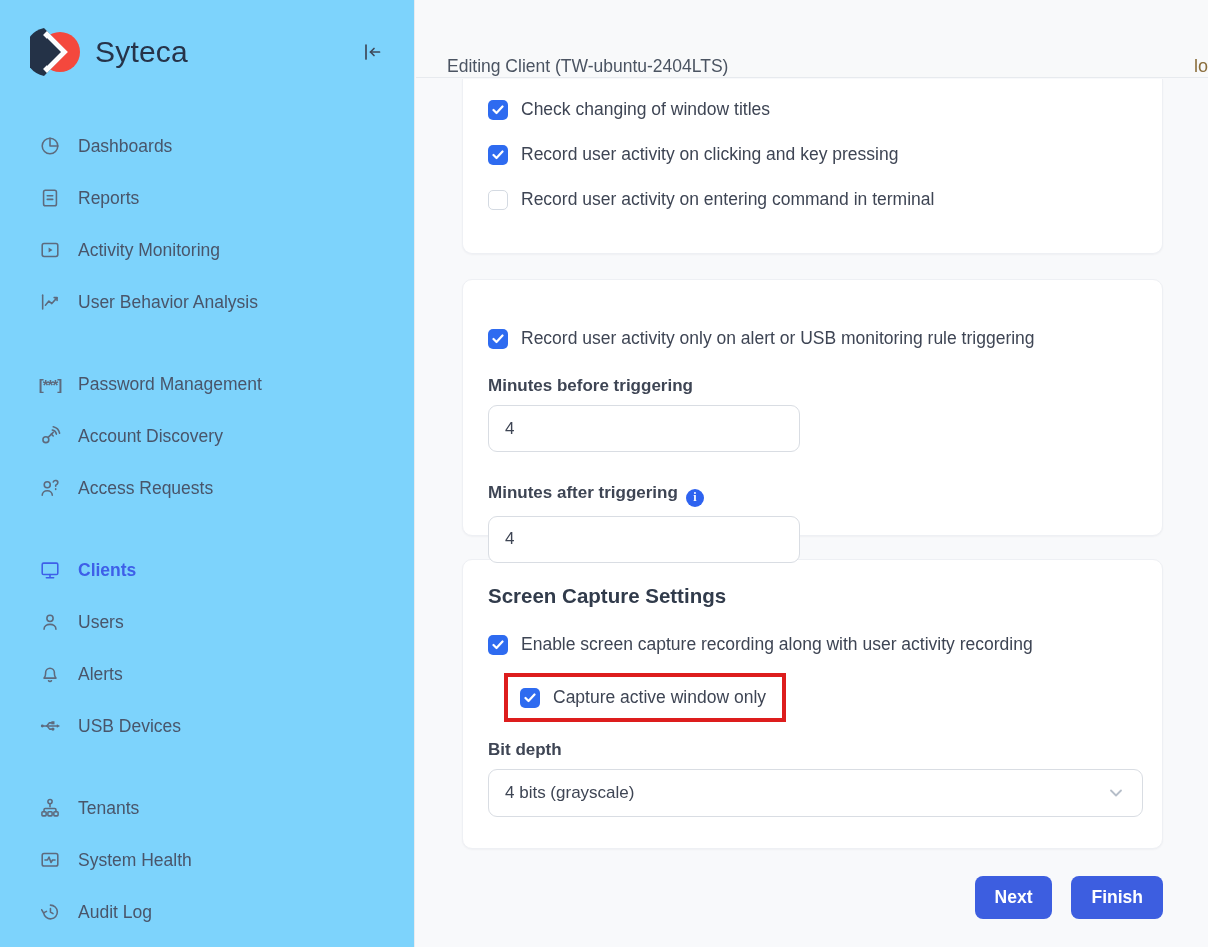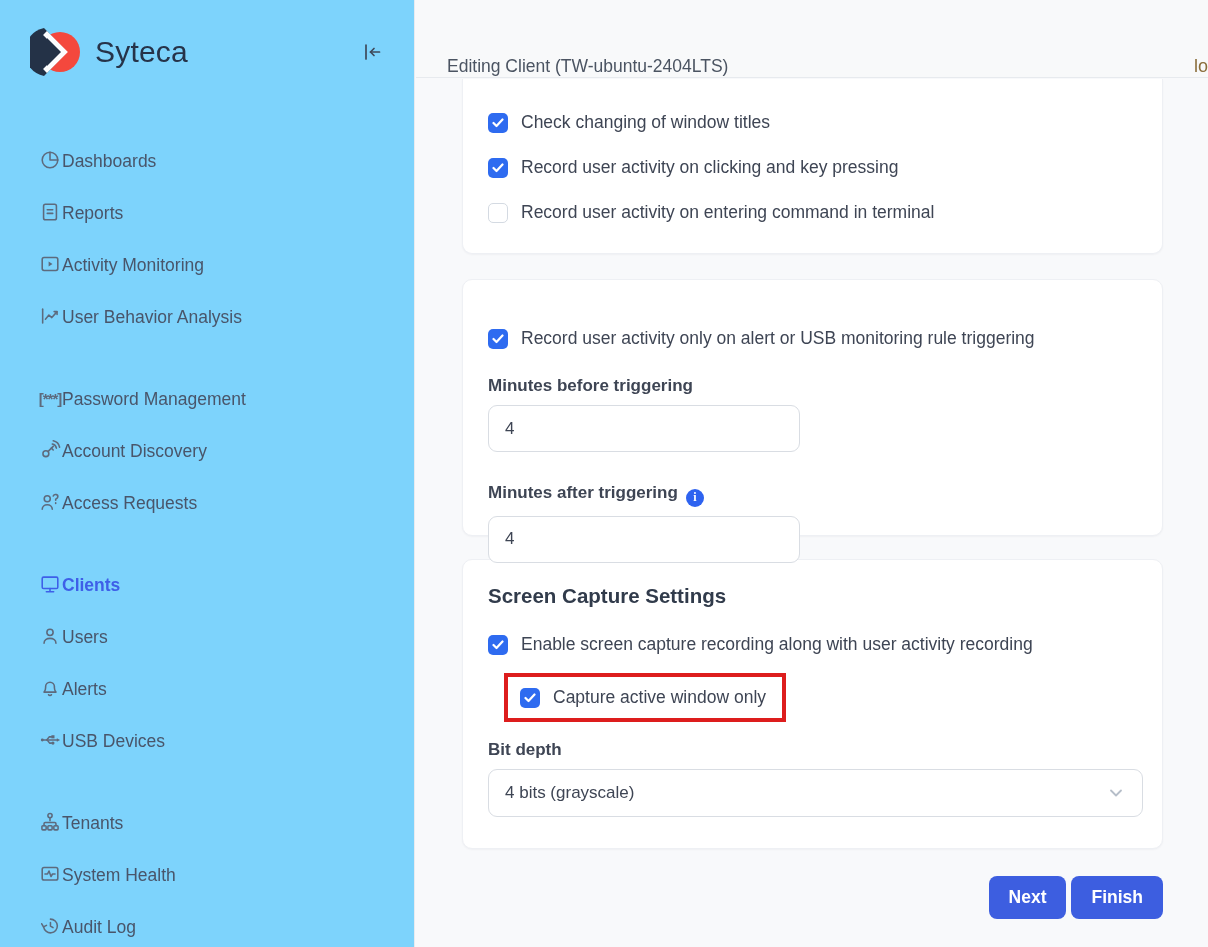--- a/index.html
+++ b/index.html
@@ -11,22 +11,22 @@
   .sidebar { position:absolute; left:0; top:0; width:415px; height:947px;
              background:#7dd3fc; border-right:1px solid #e8ebef; }
   .logo-row { display:flex; align-items:center; justify-content:space-between;
               padding:26px 30px 0 30px; }
   .logo { display:flex; align-items:center; gap:13px; }
   .logo-text { font-size:30px; font-weight:500; color:#263349; letter-spacing:0.2px; }
   .collapse-btn { width:26px; height:26px; color:#3e495a; cursor:pointer; display:flex;
                   align-items:center; justify-content:center; }
   .nav { margin-top:42px; }
   .nav-group { margin-bottom:30px; }
-  .nav-item { height:52px; display:flex; align-items:flex-end; padding-left:38px;
-              cursor:pointer; color:#49556a; }
+  .nav-item { height:52px; display:flex; align-items:center; padding-left:38px;
+              gap:16px; cursor:pointer; color:#49556a; }
   .nav-item .nicon { width:24px; height:24px; display:flex; align-items:center;
                      justify-content:center; color:#5d6a7d; flex:0 0 24px; }
   .nav-item .nlabel { font-size:17.5px; color:#49556a; }
   .nav-item.active .nlabel { color:#3e5fe8; font-weight:700; }
   .nav-item.active .nicon { color:#3e5fe8; }
   .pw-icon-text { font-size:15px; letter-spacing:-1px; color:#5d6a7d; font-weight:600; white-space:nowrap; }
   svg.stroke-ic { stroke:currentColor; fill:none; stroke-width:1.7;
                   stroke-linecap:round; stroke-linejoin:round; }
 
   
@@ -35,21 +35,21 @@
             display:flex; align-items:flex-end; overflow:hidden; }
   .header-title { margin-left:31px; font-size:17.5px; color:#4b5462; }
   .header-right { position:absolute; left:778px; font-size:18px; color:#8a6d3b; white-space:nowrap; }
 
   
   .main { position:absolute; left:416px; top:79px; width:792px; height:868px;
           background:#f8f9fb; padding-left:46px; }
   .card { width:701px; background:#ffffff; border:1px solid #eef0f4;
           border-radius:10px; box-shadow:0 1px 2px rgba(16,24,40,0.04); }
   .card.cut-top { border-top-left-radius:0; border-top-right-radius:0; border-top:none; }
-  .card-pad { padding:33px 25px 22px 25px; }
+  .card-pad { padding:20px 25px 22px 25px; }
   .card-title { font-size:20.5px; font-weight:700; color:#313b4b; }
 
   .cb-row { display:flex; align-items:center; gap:13px; }
   .checkbox { width:20px; height:20px; border-radius:5px; flex:0 0 20px;
               display:flex; align-items:center; justify-content:center; cursor:pointer; }
   .checkbox.checked { background:#2e6bf0; }
   .checkbox.unchecked { background:#fff; border:1.5px solid #d4dae2; }
   .cb-label { font-size:17.5px; color:#3e4554; font-weight:500; }
 
   .field-label { font-size:17px; font-weight:600; color:#3e4554; }
@@ -65,21 +65,21 @@
   .col { width:312px; }
 
   .highlight-box { display:inline-flex; border:4px solid #dd1d1d; margin-left:16px;
                    padding:10px 16px 10px 12px; margin-top:18px; }
   .select-box { width:655px; height:48px; border:1px solid #d9dde3; border-radius:9px;
                 background:#fff; display:flex; align-items:center; justify-content:space-between;
                 padding:0 16px; cursor:pointer; }
   .select-value { font-size:17px; color:#3e4554; }
   .select-chevron { color:#b6bec9; width:20px; height:20px; }
 
-  .btn-row { width:701px; display:flex; justify-content:flex-end; gap:5px; margin-top:27px; }
+  .btn-row { width:701px; display:flex; justify-content:flex-end; gap:19px; margin-top:27px; }
   .btn { height:43px; border:none; border-radius:8px; background:#3d5ee0; color:#fff;
          font-size:17.5px; font-weight:600; padding:0 20px; cursor:pointer;
          font-family:"Liberation Sans", sans-serif; }
 
   .mt-26 { margin-top:26px; } .mt-24 { margin-top:24px; } .mt-18 { margin-top:18px; }
   .mt-27 { margin-top:27px; } .mt-9 { margin-top:9px; } .mt-25 { margin-top:25px; }
   .mt-23 { margin-top:23px; }
 </style>
 </head>
 <body>

